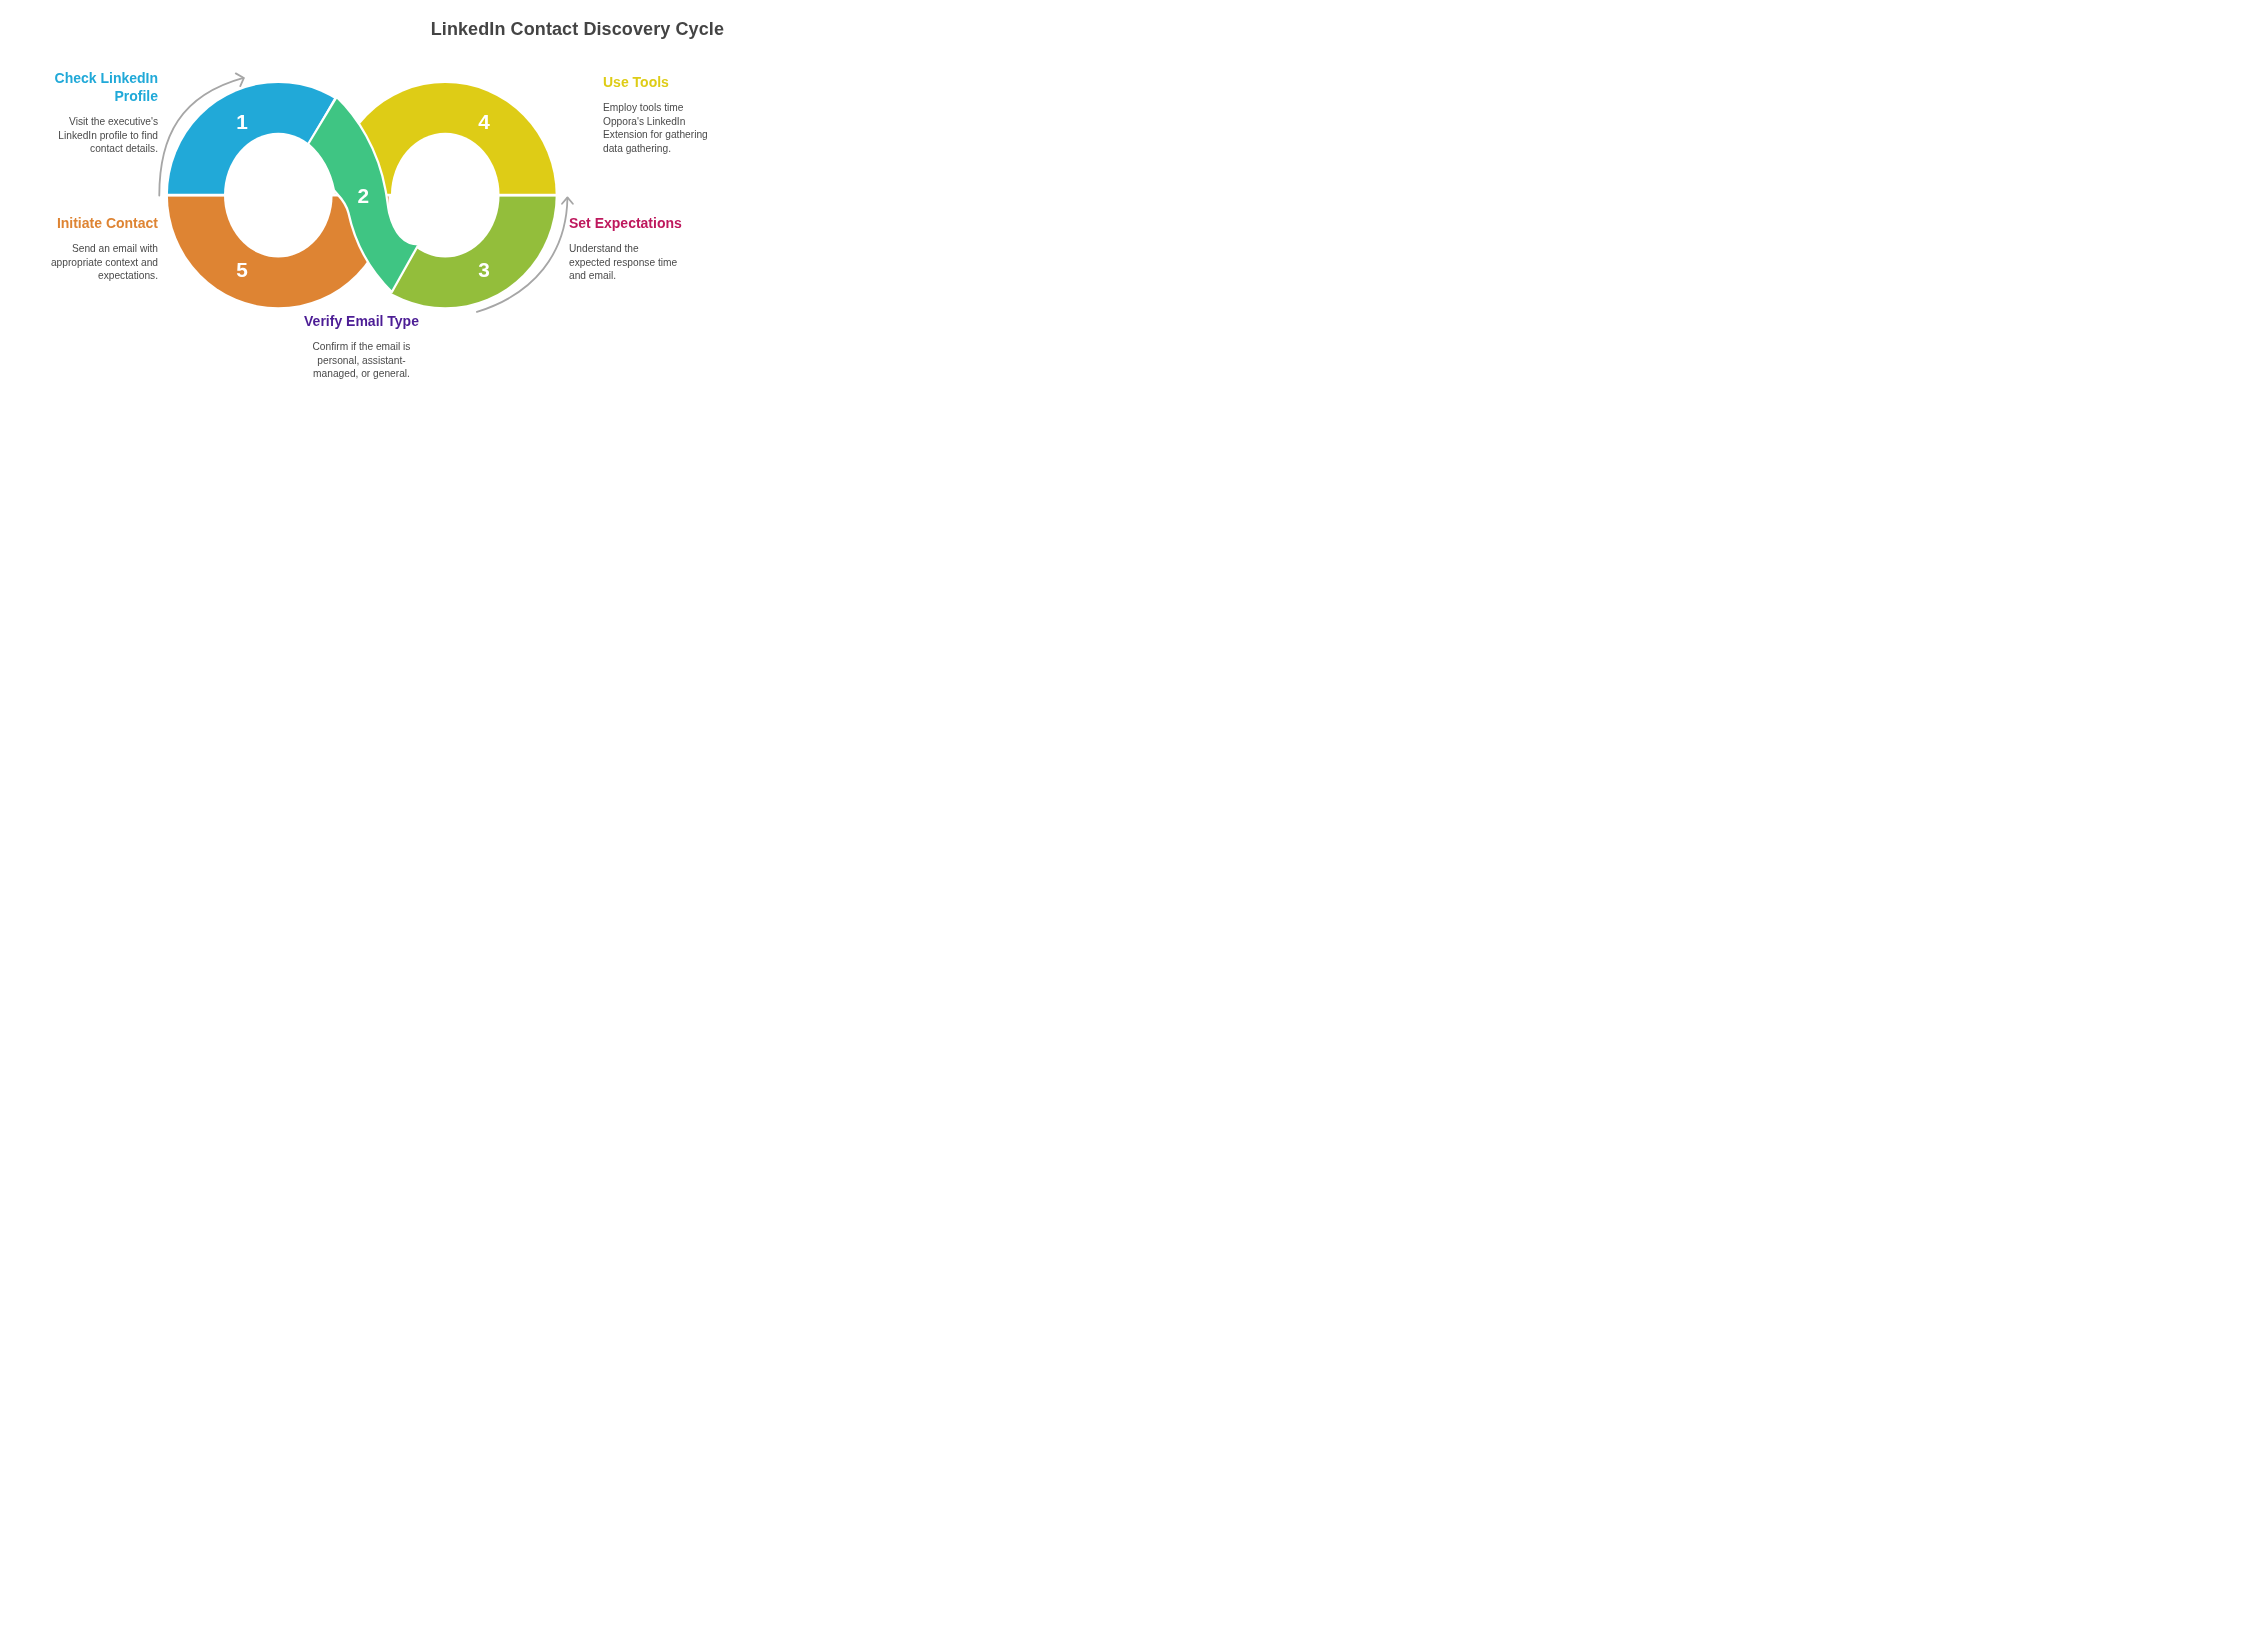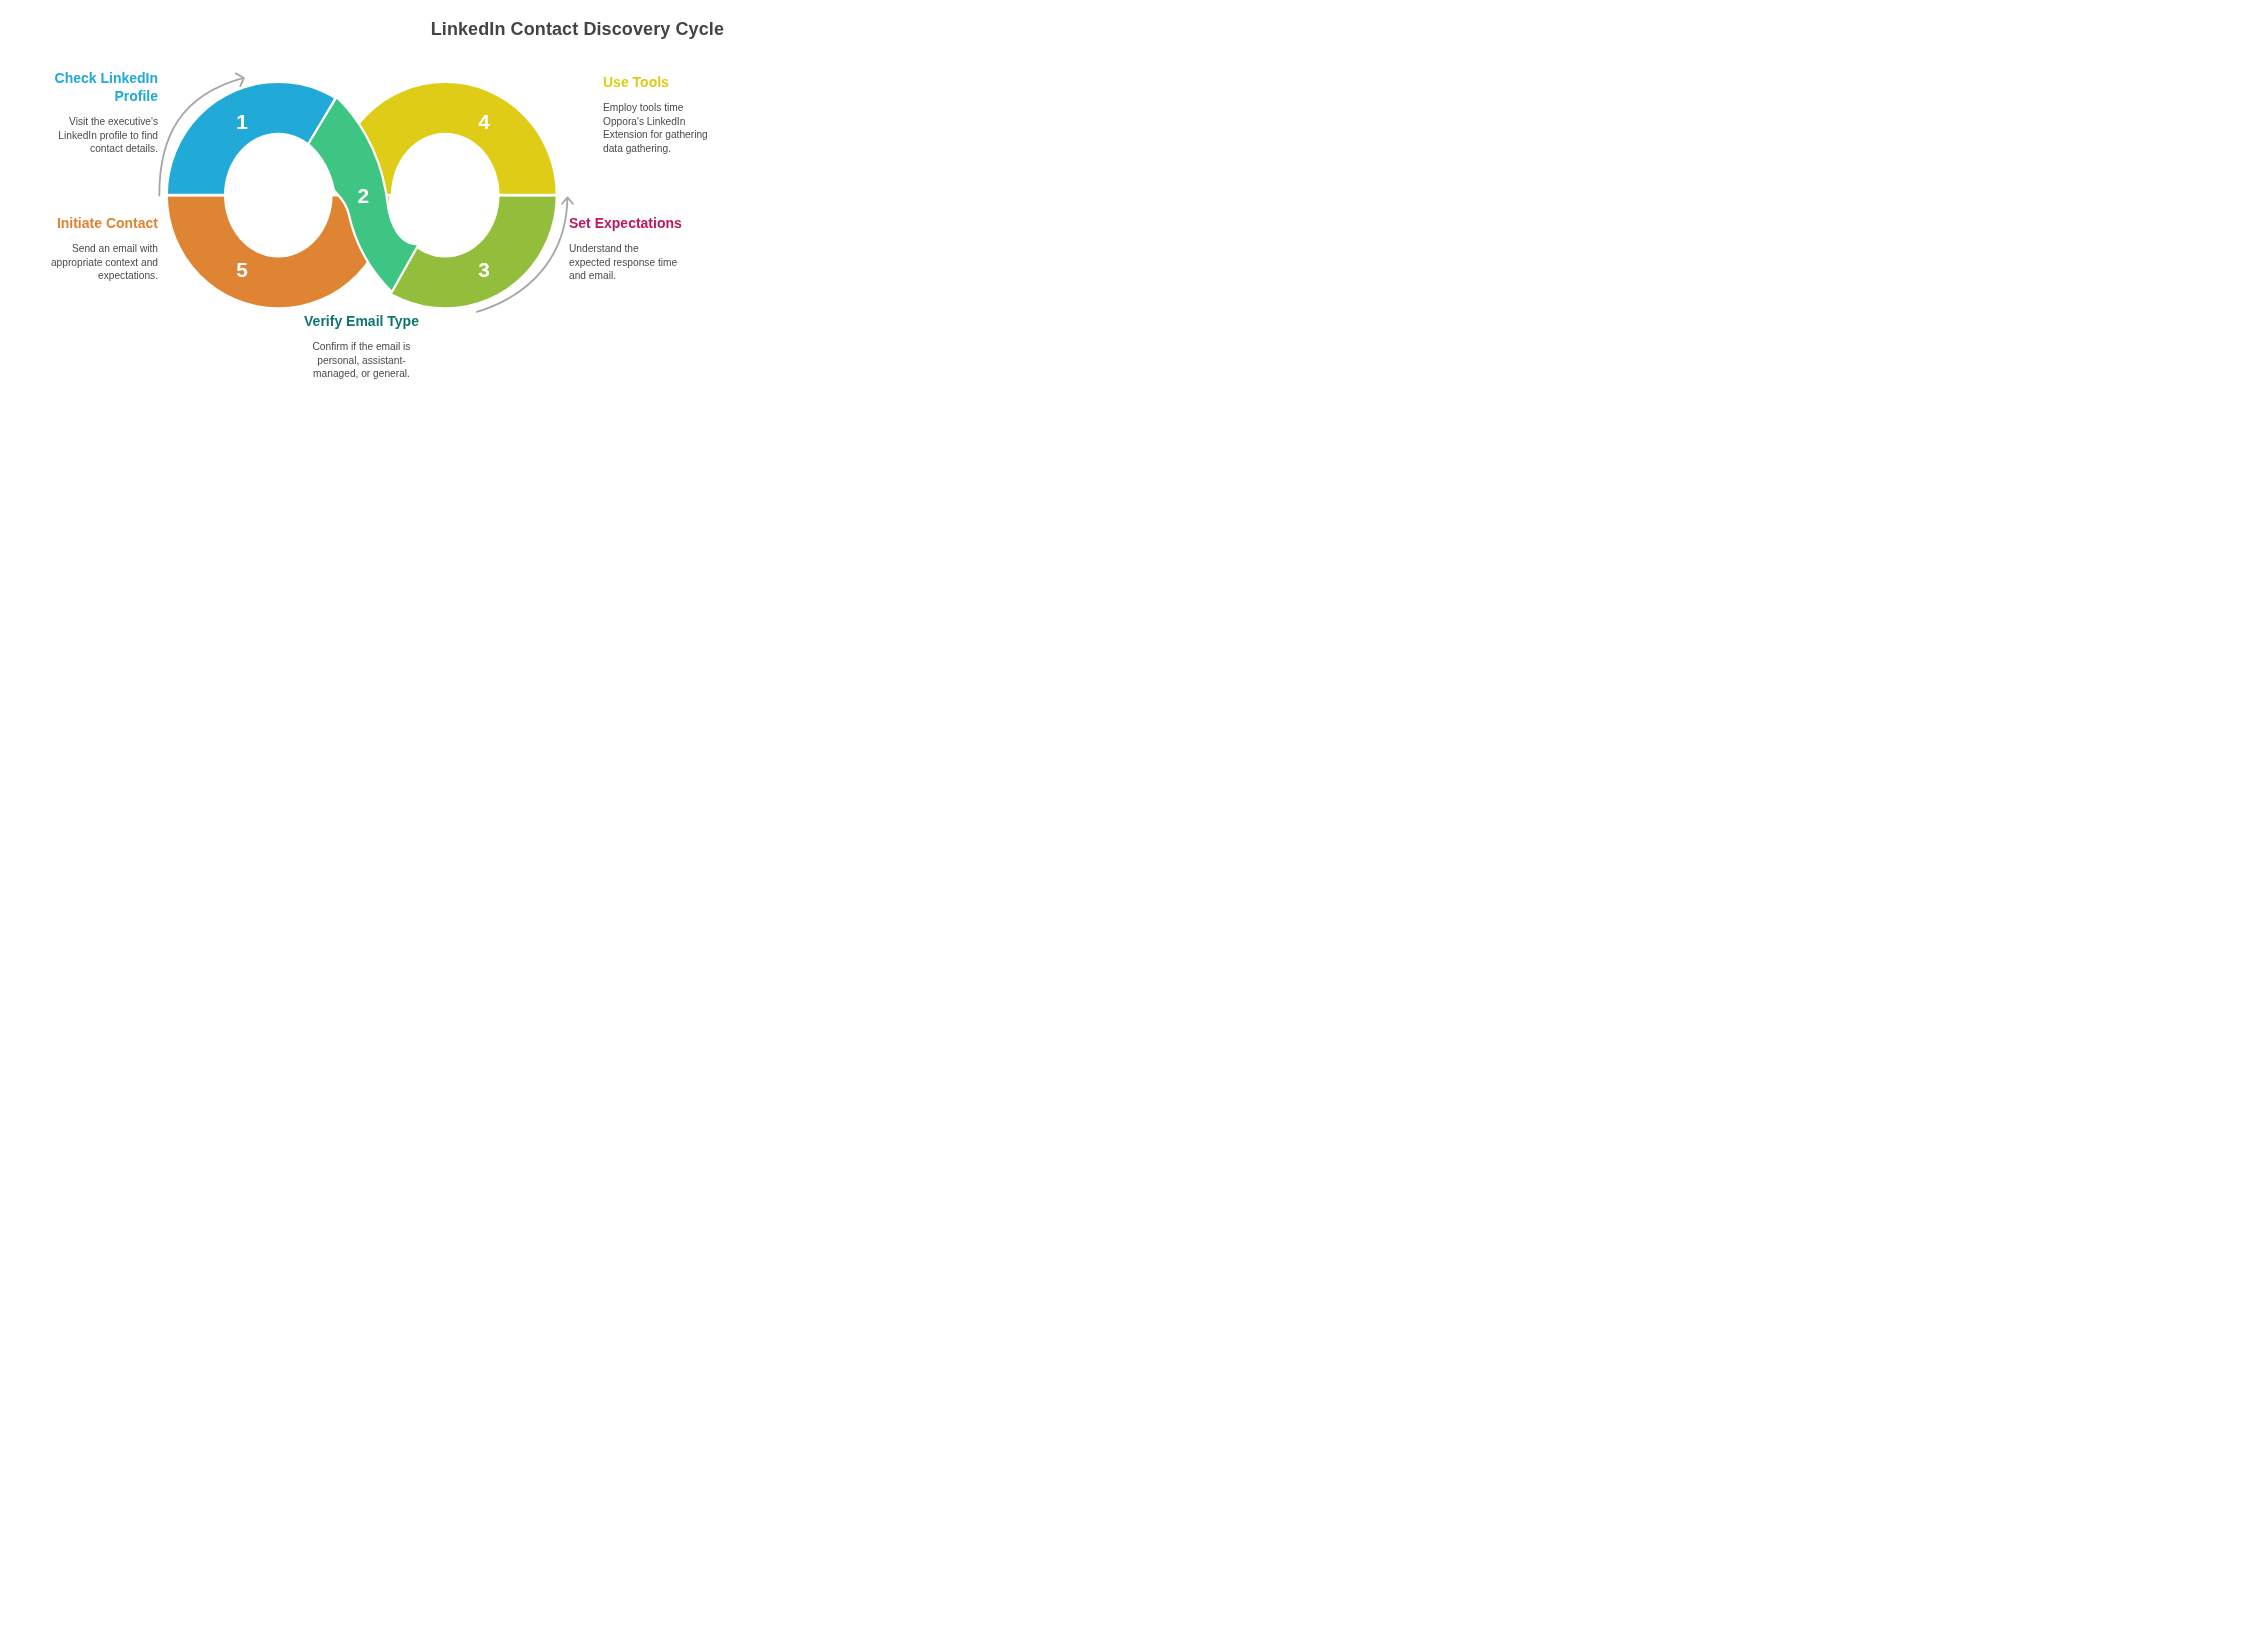--- a/index.html
+++ b/index.html
@@ -121,21 +121,21 @@
     <span class="line">Set Expectations</span>
   </div>
   <div class="desc">
     <span class="line">Understand the</span>
     <span class="line">expected response time</span>
     <span class="line">and email.</span>
   </div>
 </div>
 
 <div class="block center-align" style="left:271px; top:312px; width:181px;">
-  <div class="heading" style="color:#0f766e;">
+  <div class="heading" style="color:#4c1d95;">
     <span class="line">Verify Email Type</span>
   </div>
   <div class="desc">
     <span class="line">Confirm if the email is</span>
     <span class="line">personal, assistant-</span>
     <span class="line">managed, or general.</span>
   </div>
 </div>
 
 

